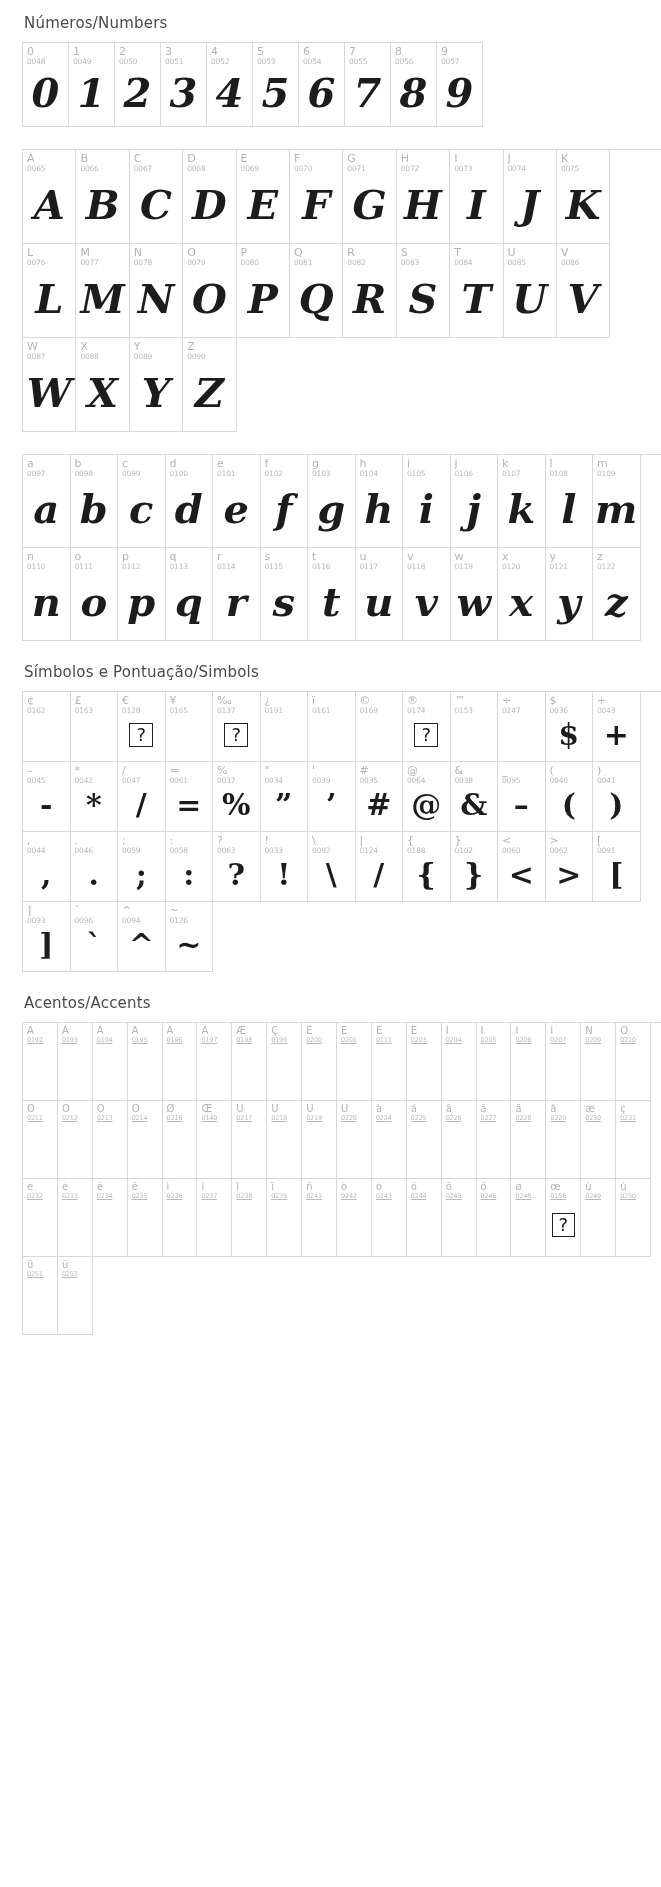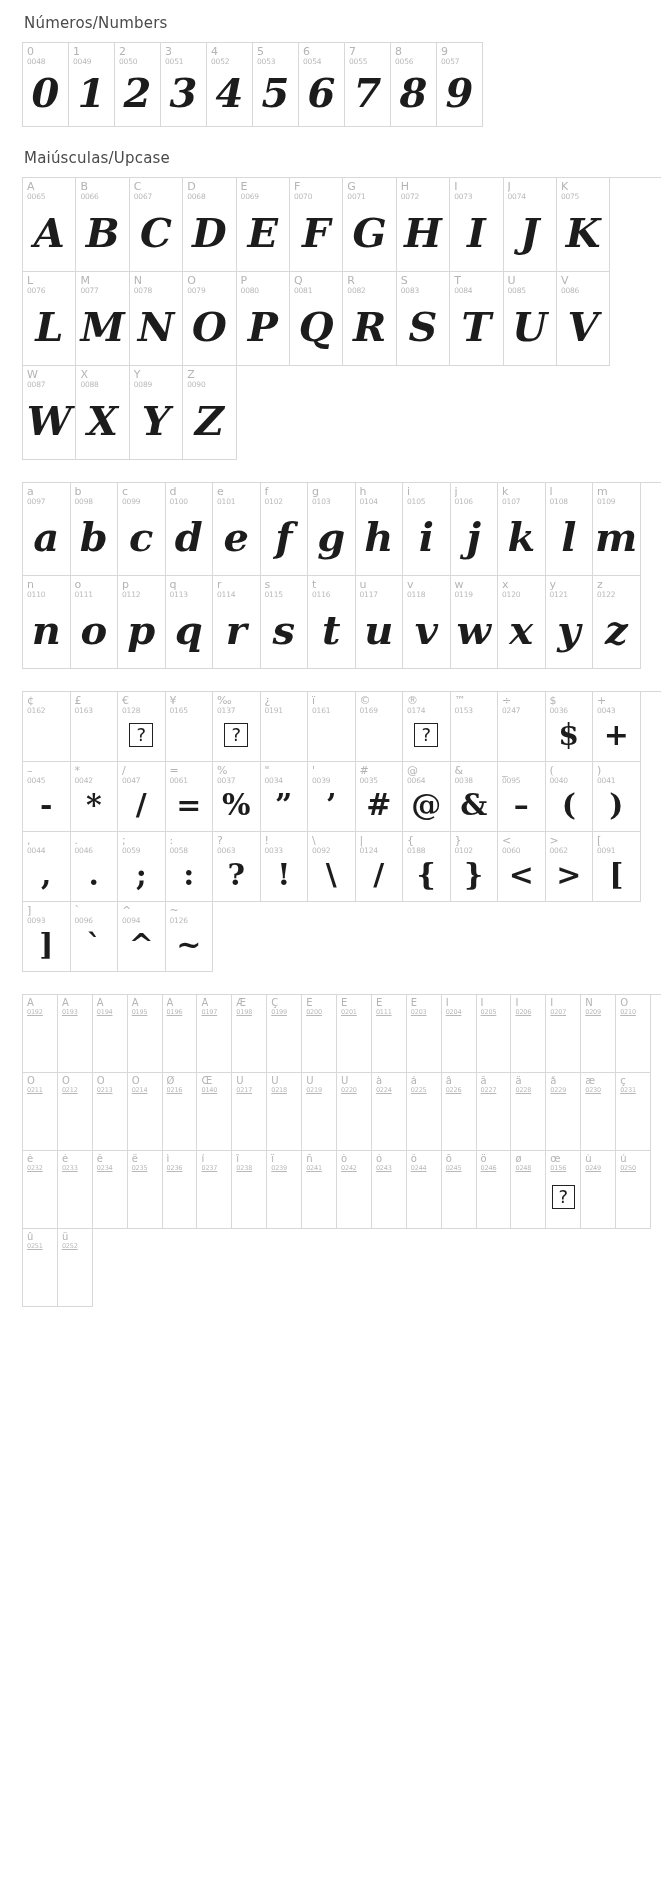--- a/index.html
+++ b/index.html
@@ -174,21 +174,20 @@
           <div class="cell">
             <div class="meta">
               <span class="ch">9</span>
               <span class="code">0057</span>
             </div>
             <div class="glyph">9</div>
           </div>
         </div>
       </div>
       <div class="section">
-        <div class="section-title">Maiúsculas/Upcase</div>
         <div class="grid g-upper">
           <div class="cell">
             <div class="meta">
               <span class="ch">A</span>
               <span class="code">0065</span>
             </div>
             <div class="glyph">A</div>
           </div>
           <div class="cell">
             <div class="meta">
@@ -547,20 +546,21 @@
           <div class="cell">
             <div class="meta">
               <span class="ch">z</span>
               <span class="code">0122</span>
             </div>
             <div class="glyph">z</div>
           </div>
         </div>
       </div>
       <div class="section">
+        <div class="section-title">Símbolos e Pontuação/Simbols</div>
         <div class="grid g-sym">
           <div class="cell empty">
             <div class="meta">
               <span class="ch">¢</span>
               <span class="code">0162</span>
             </div>
             <div class="glyph"></div>
           </div>
           <div class="cell empty">
             <div class="meta">
@@ -858,20 +858,21 @@
           <div class="cell">
             <div class="meta">
               <span class="ch">~</span>
               <span class="code">0126</span>
             </div>
             <div class="glyph">~</div>
           </div>
         </div>
       </div>
       <div class="section">
+        <div class="section-title">Acentos/Accents</div>
         <div class="grid g-acc">
           <div class="cell empty">
             <div class="meta">
               <span class="ch">À</span>
               <span class="code">0192</span>
             </div>
             <div class="glyph"></div>
           </div>
           <div class="cell empty">
             <div class="meta">

